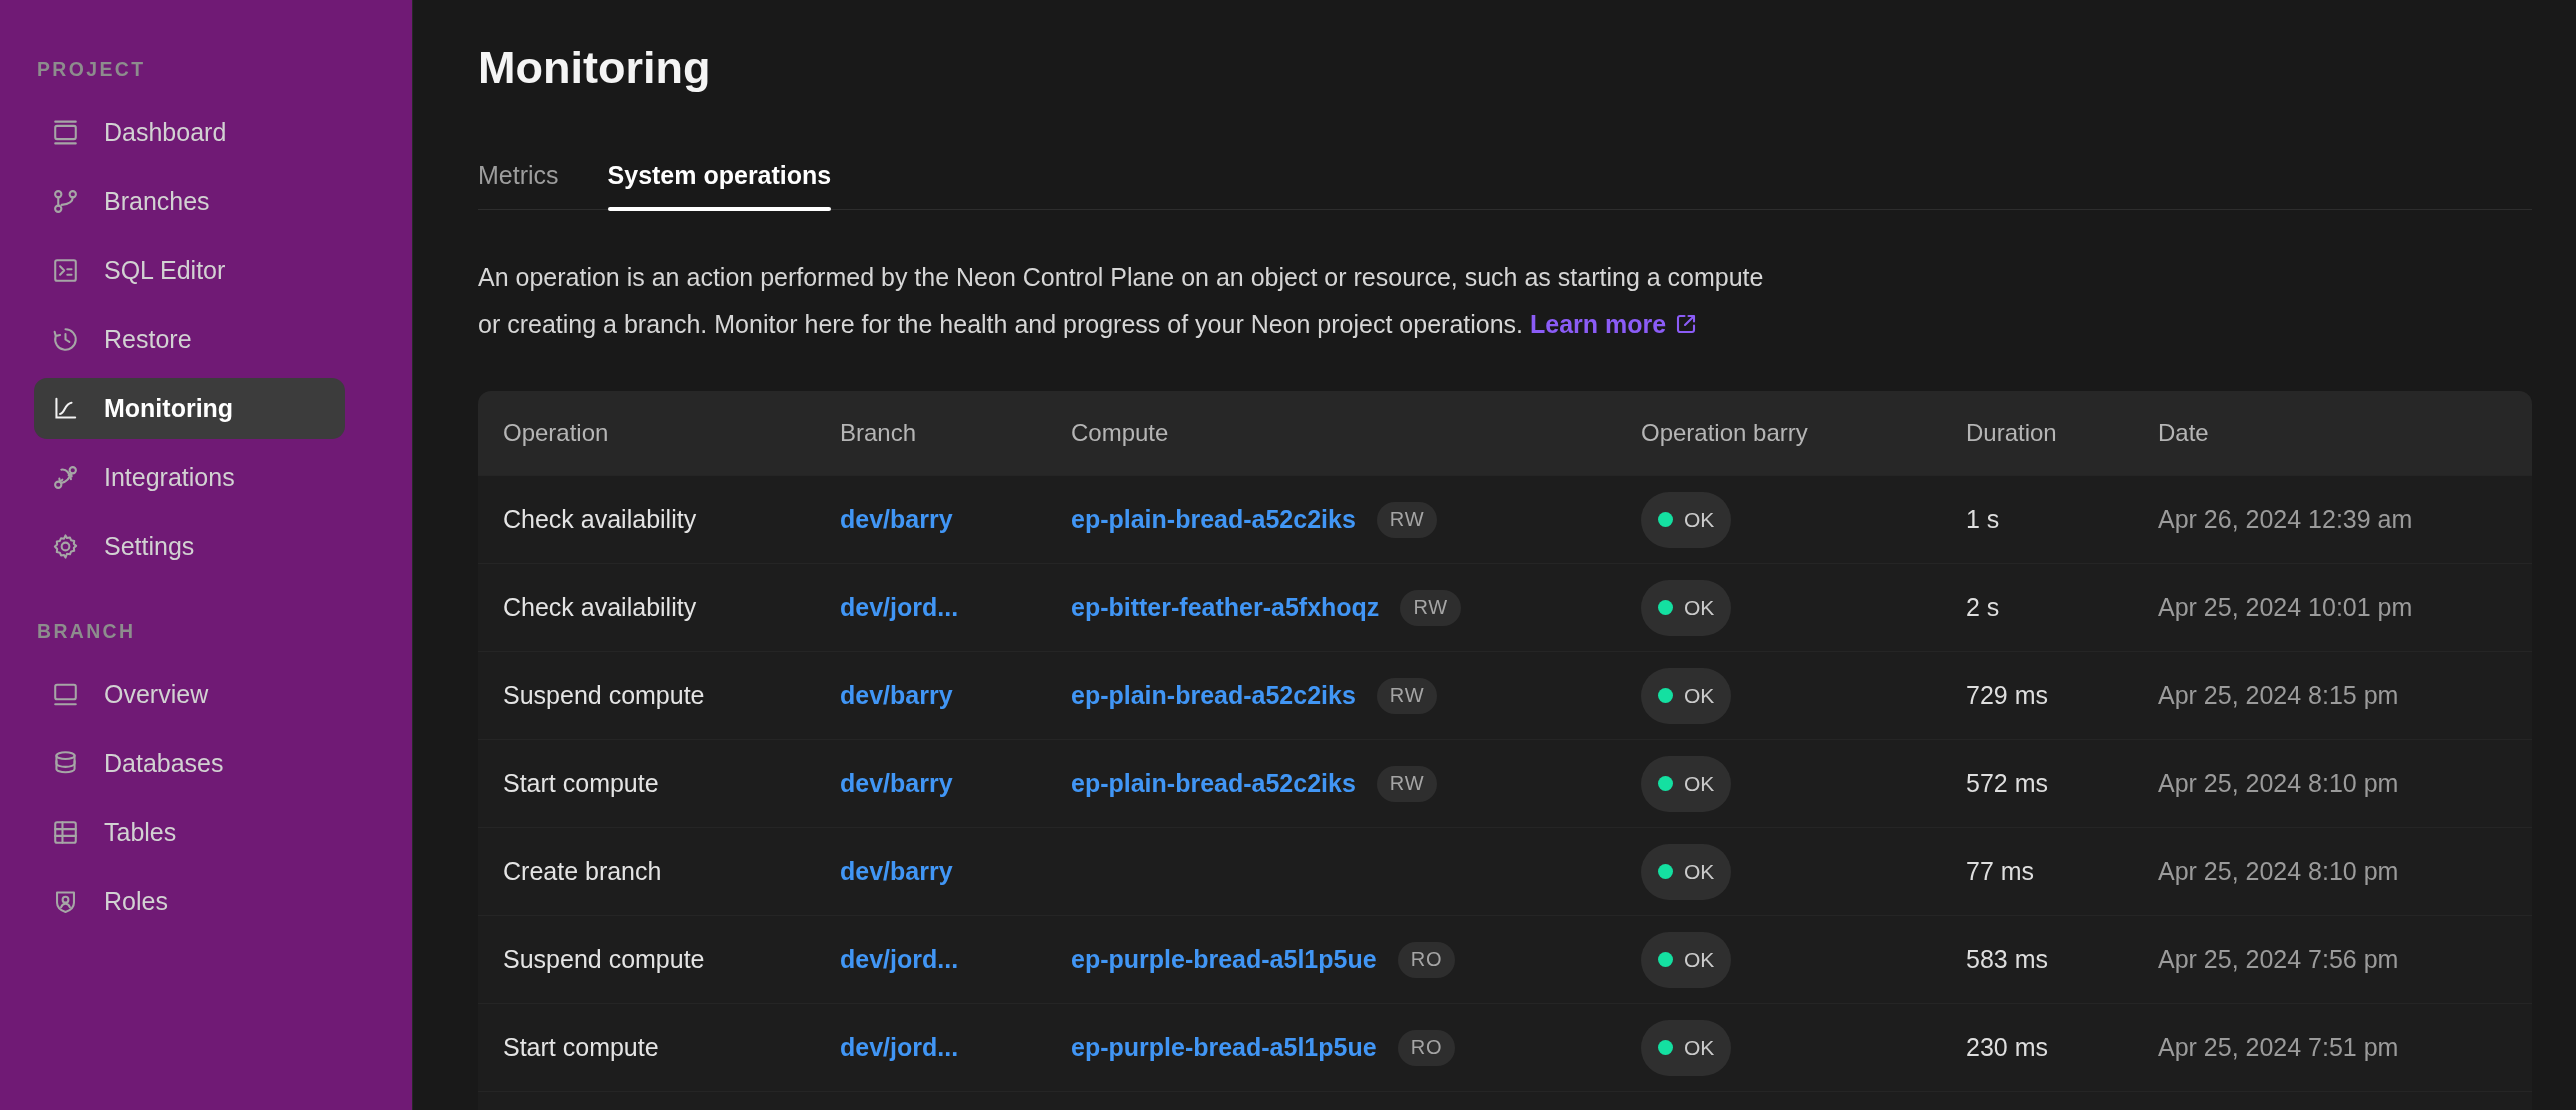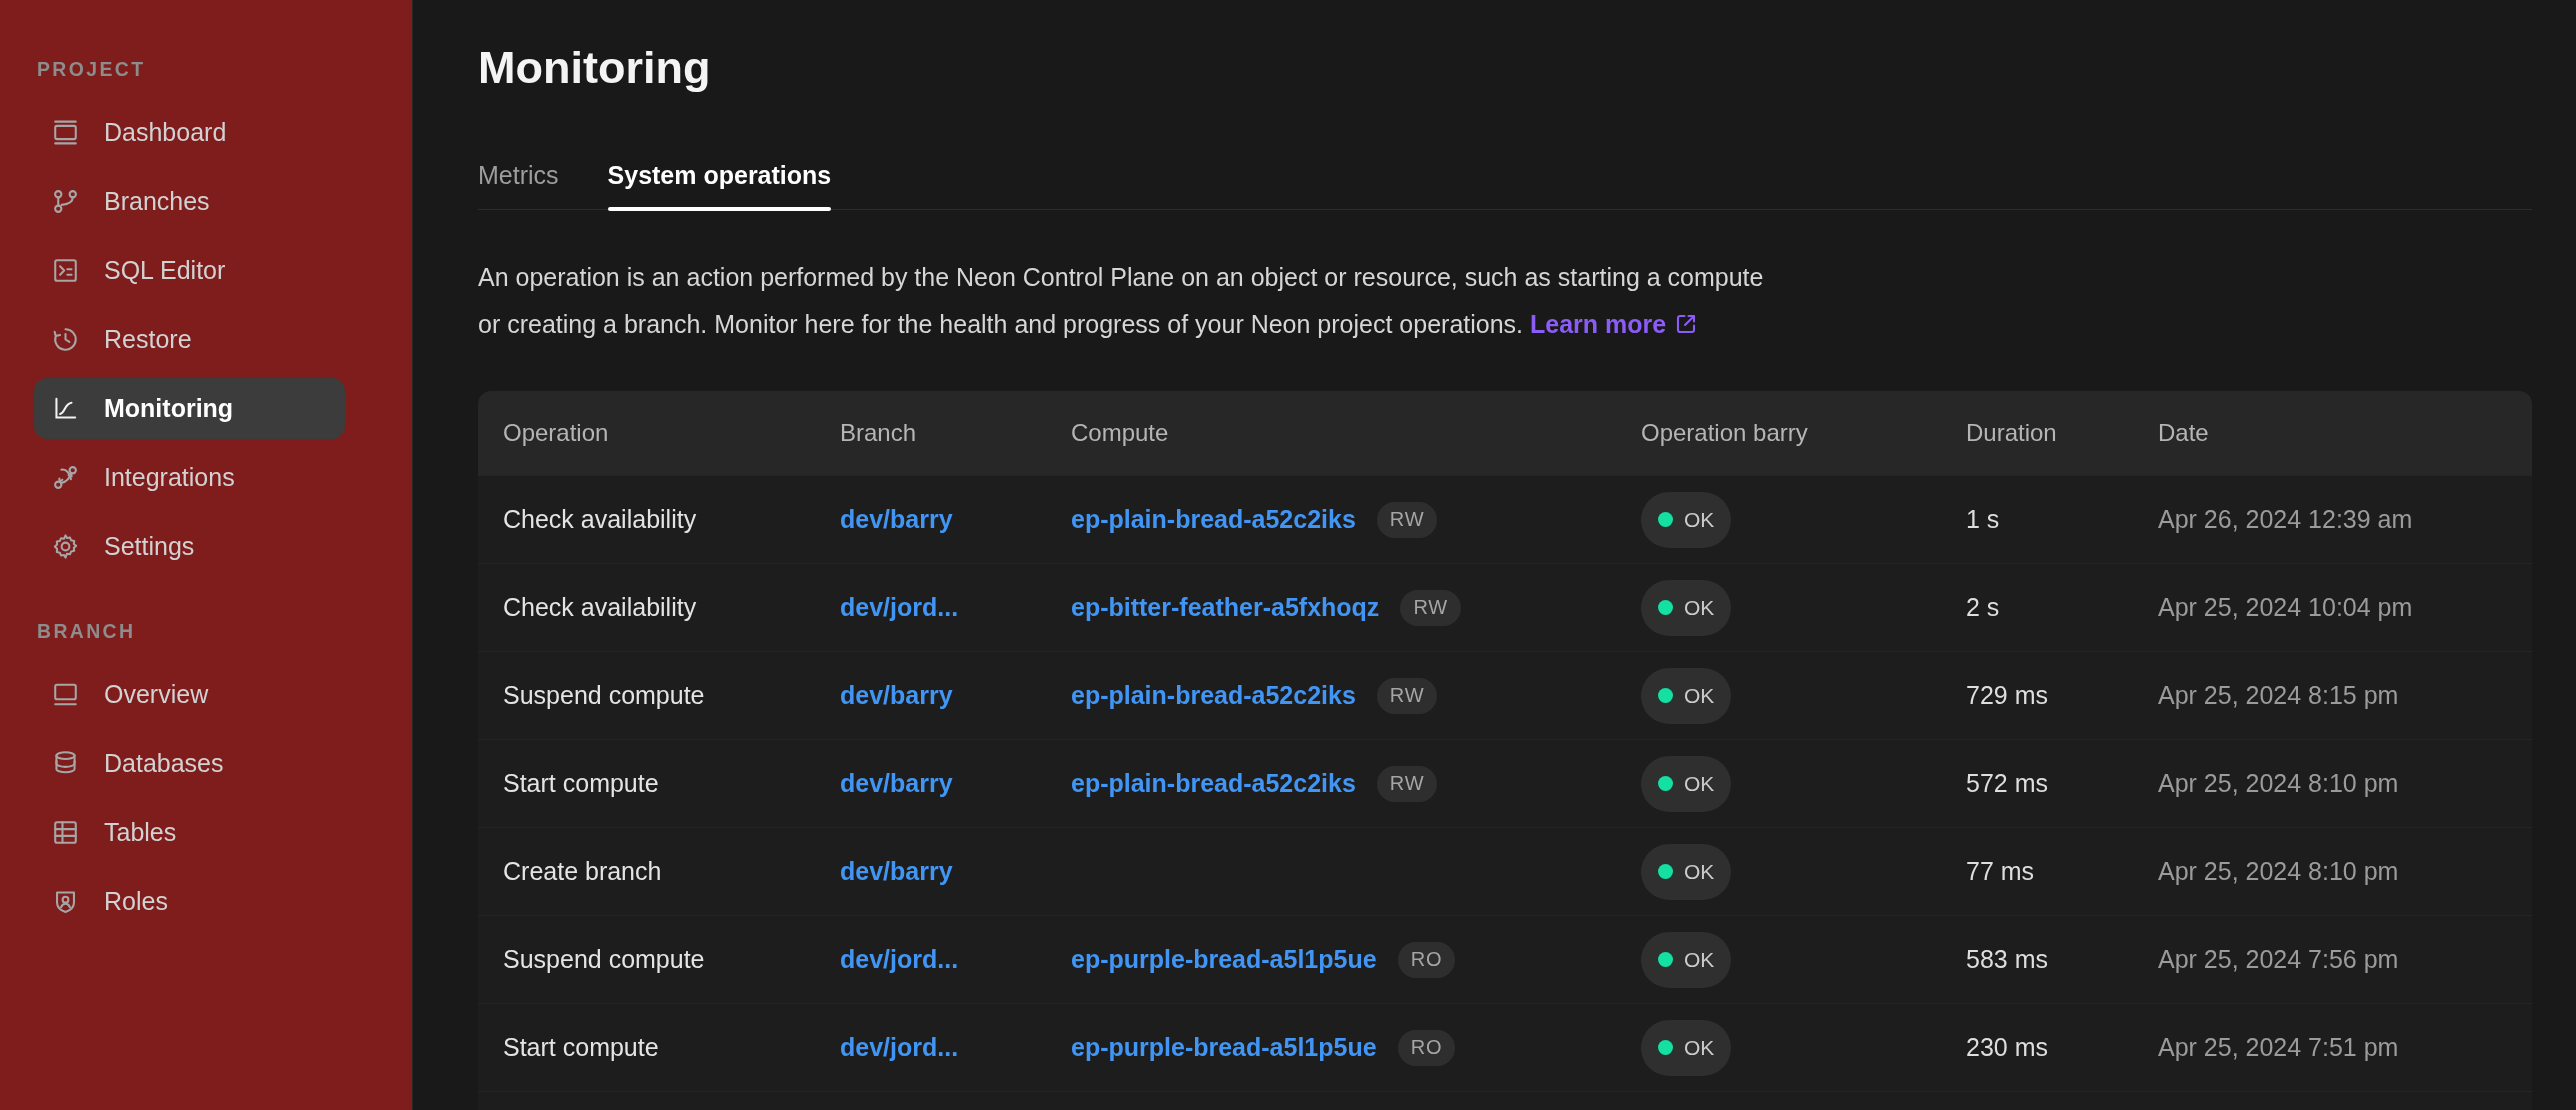--- a/index.html
+++ b/index.html
@@ -10,21 +10,21 @@
     color:#e4e4e4;
     -webkit-font-smoothing:antialiased;
   }
   .app { display:flex; height:100%; }
 
   
   .sidebar {
     width:413px; flex-shrink:0;
     border-right:1.6px solid #272727;
     padding-top:57px;
-    background:#7f1d1d;
+    background:#701a75;
   }
   .section + .section { margin-top:42px; }
   .section-label {
     padding-left:37px;
     font-size:19.4px; line-height:24px;
     letter-spacing:2.4px; font-weight:700;
     color:#8d8d8d;
     margin-bottom:21px;
   }
   .nav-item {
@@ -306,21 +306,21 @@
         <div class="cell"><span class="link">dev/jord...</span></div>
         <div class="cell cell-compute">
             <span class="link">ep-bitter-feather-a5fxhoqz</span>
             <span class="chip">RW</span>
           </div>
         <div class="cell"><span class="status-pill">
               <span class="dot"></span>
               <span>OK</span>
             </span></div>
         <div class="cell duration">2 s</div>
-        <div class="cell date">Apr 25, 2024 10:04 pm</div>
+        <div class="cell date">Apr 25, 2024 10:01 pm</div>
       </div>
 
       <div class="tgrid trow">
         <div class="cell">Suspend compute</div>
         <div class="cell"><span class="link">dev/barry</span></div>
         <div class="cell cell-compute">
             <span class="link">ep-plain-bread-a52c2iks</span>
             <span class="chip">RW</span>
           </div>
         <div class="cell"><span class="status-pill">

